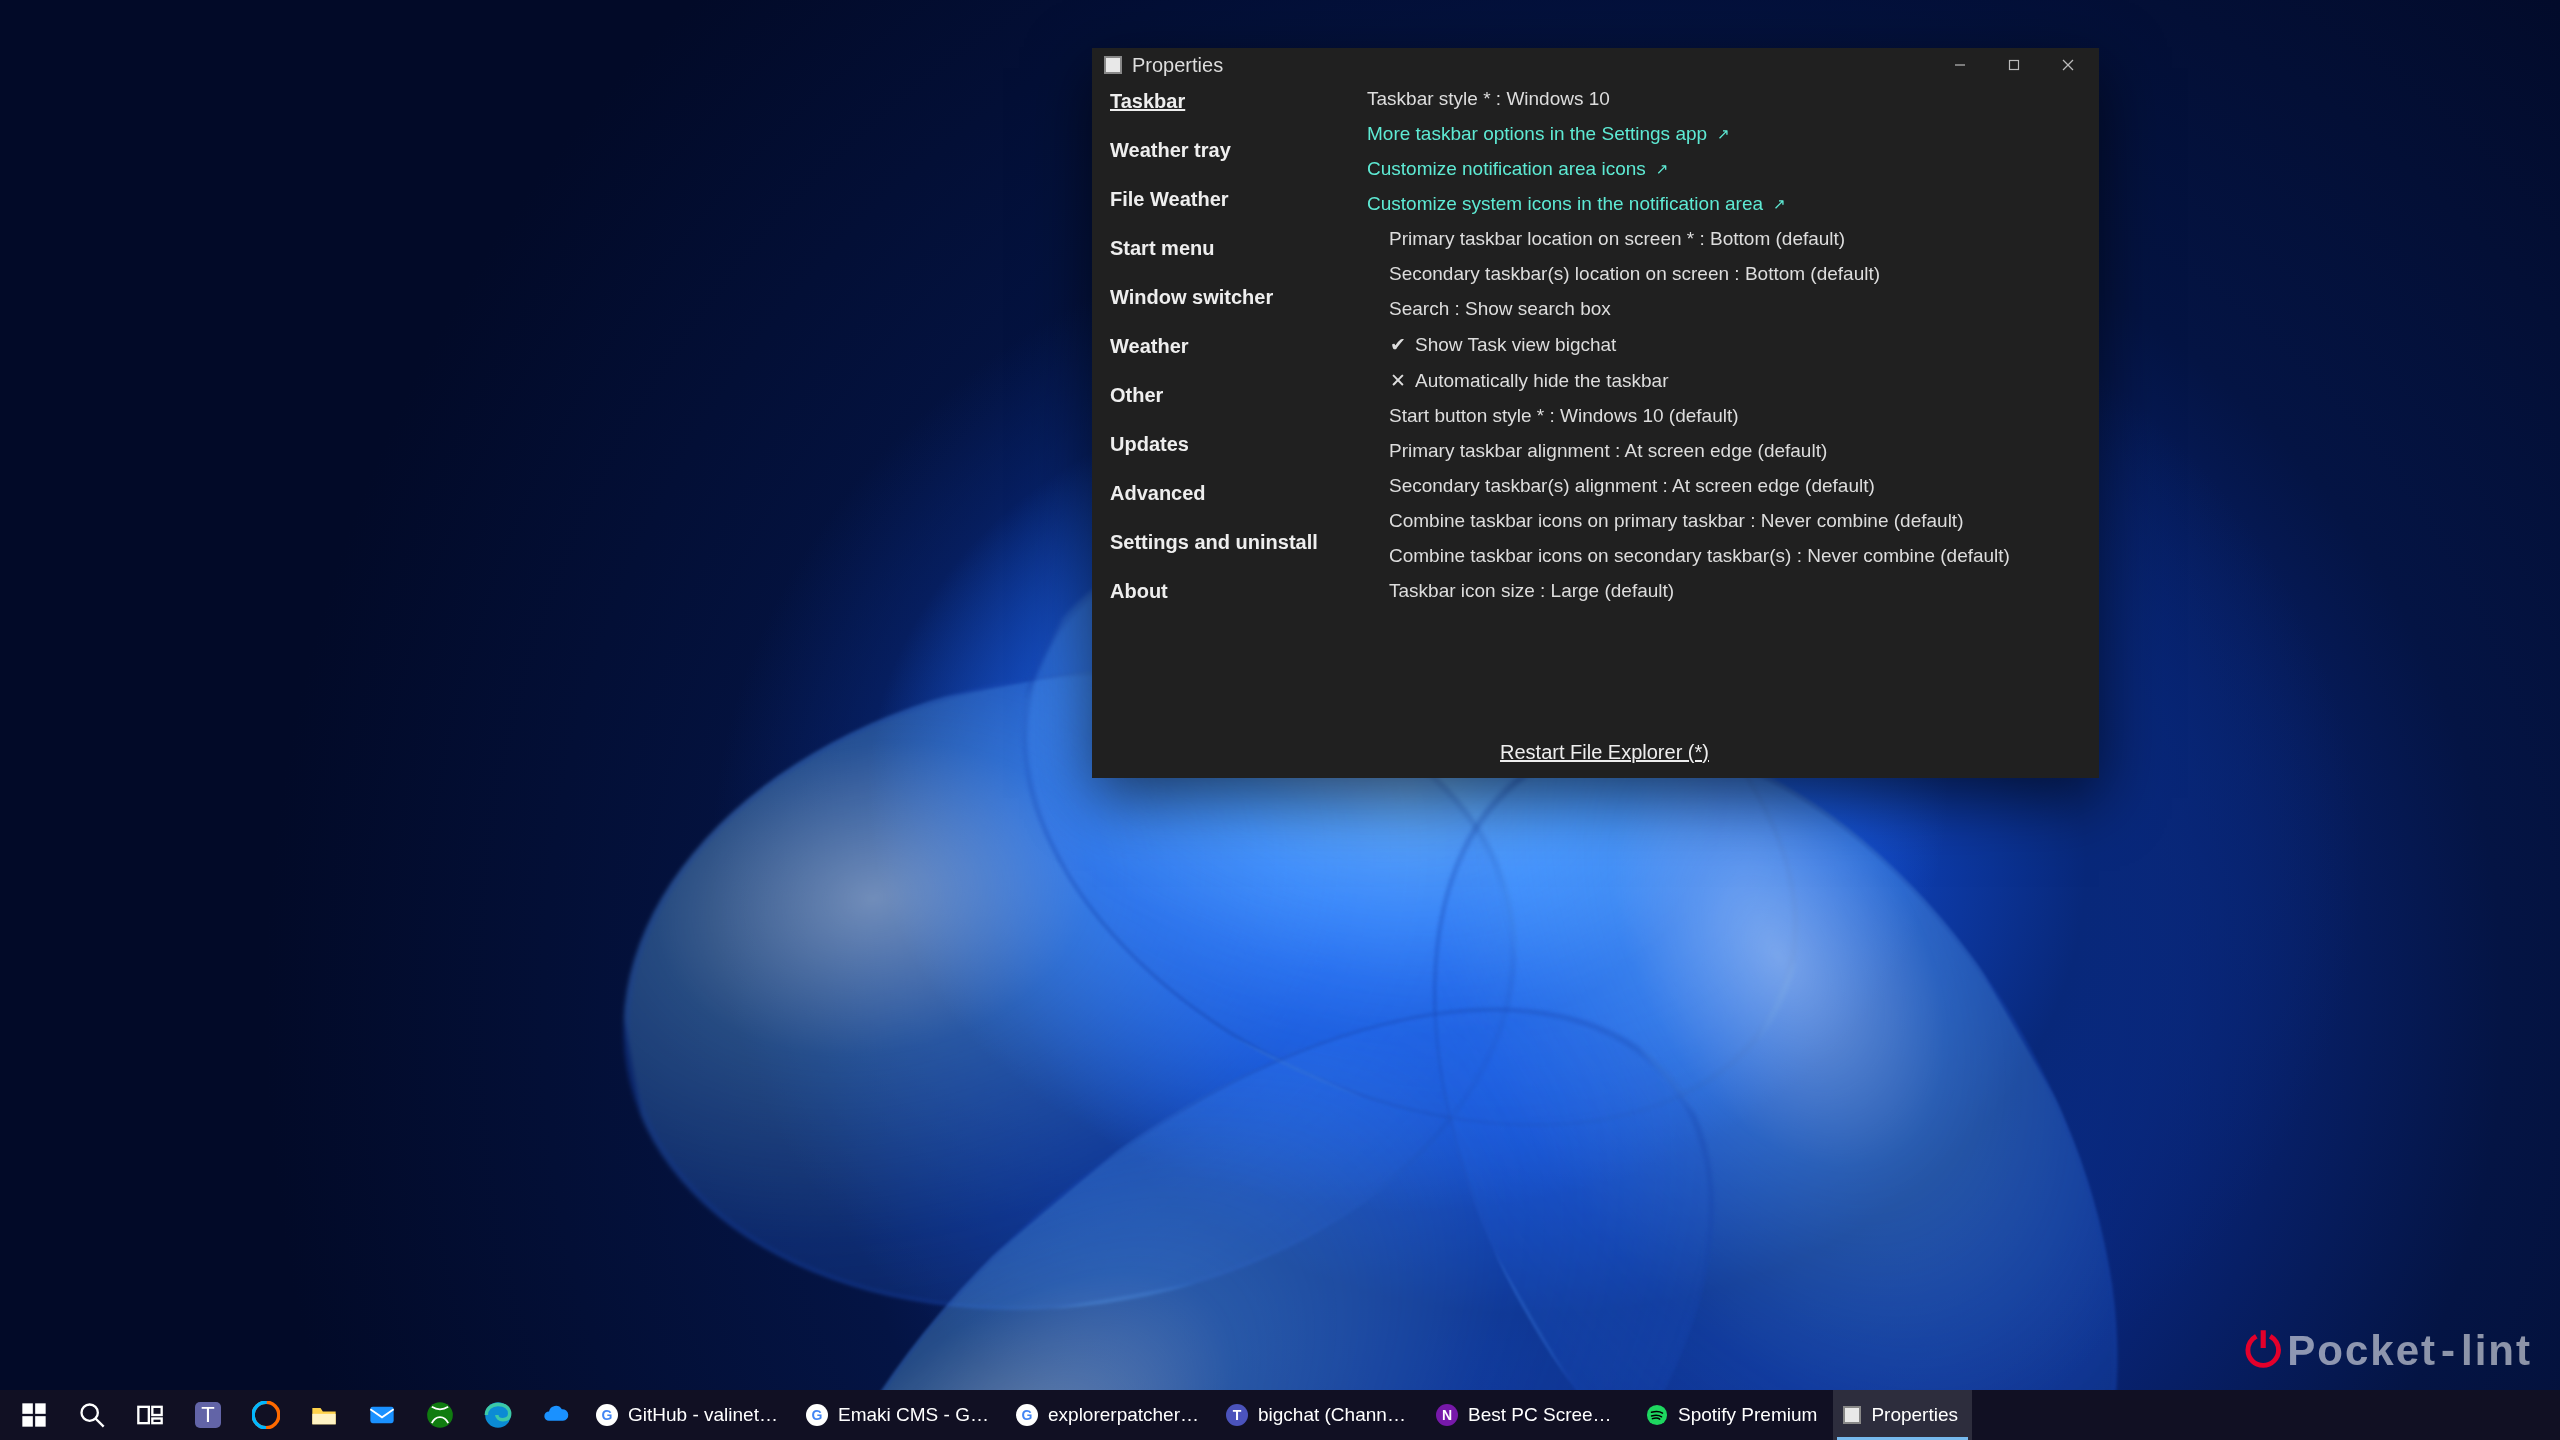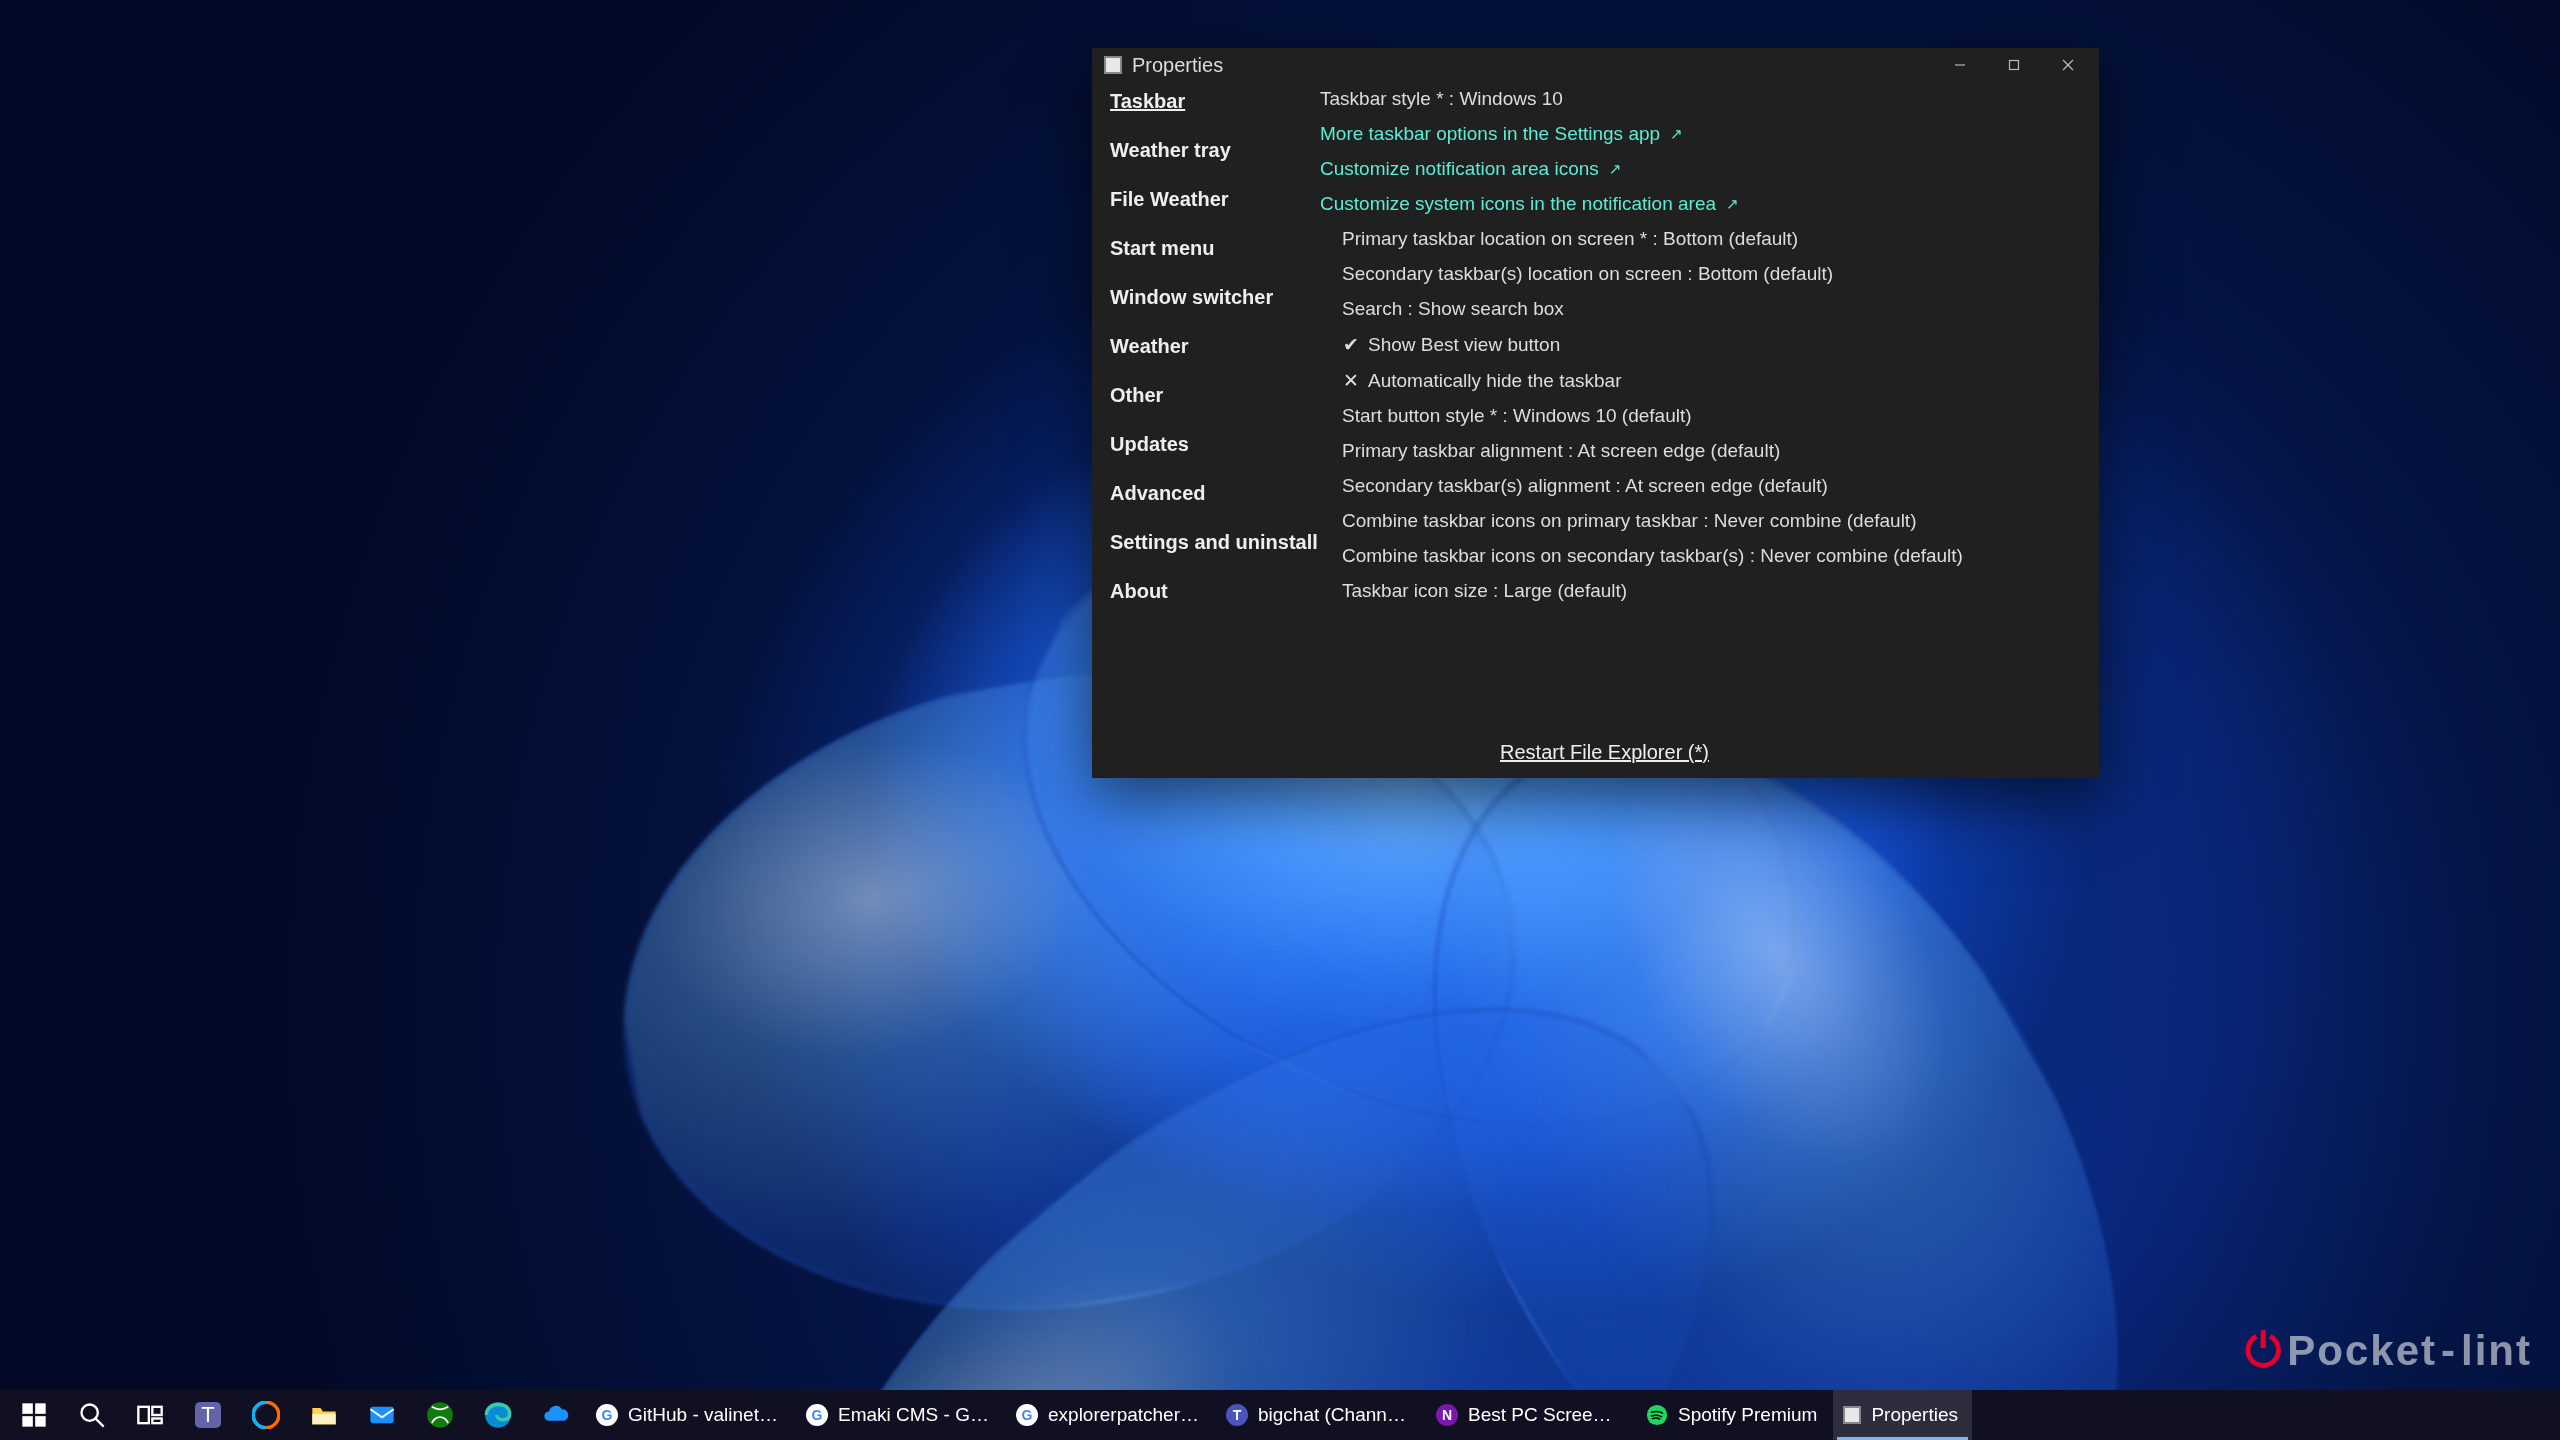--- a/index.html
+++ b/index.html
@@ -59,21 +59,21 @@
   display: flex; flex-direction: column; gap: 26px;
 }
 .sidebar-item {
   font-weight: 600; color: #eee; cursor: pointer; font-size: 20px;
 }
 .sidebar-item.active { text-decoration: underline; }
 
 .content {
   flex: 1; padding: 6px 10px 6px 0;
   display: flex; flex-direction: column; gap: 13px;
-  color: #ddd; font-size: 19px; font-weight: 400;
+  color: #ddd; font-size: 19px; font-weight: 400; margin-left: 47px;
 }
 .row { display: flex; align-items: center; gap: 8px; padding-left: 0; cursor: pointer; }
 .row.indent { padding-left: 22px; }
 .row .chk { width: 18px; text-align: center; }
 .row.link { color: #5eead4; }
 .row.link .arrow { margin-left: 2px; font-size: 15px; }
 
 .restart-row {
   padding: 0 0 14px 18px;
   font-size: 20px; text-decoration: underline; cursor: pointer; color: #eee; text-align: center;
@@ -182,21 +182,21 @@
           <span>Primary taskbar location on screen * : Bottom (default)</span>
         </div>
         <div class="row indent">
           <span>Secondary taskbar(s) location on screen : Bottom (default)</span>
         </div>
         <div class="row indent">
           <span>Search : Show search box</span>
         </div>
         <div class="row indent">
           <span class="chk">✔</span>
-          <span>Show Best view button</span>
+          <span>Show Task view bigchat</span>
         </div>
         <div class="row indent">
           <span class="chk">✕</span>
           <span>Automatically hide the taskbar</span>
         </div>
         <div class="row indent">
           <span>Start button style * : Windows 10 (default)</span>
         </div>
         <div class="row indent">
           <span>Primary taskbar alignment : At screen edge (default)</span>

